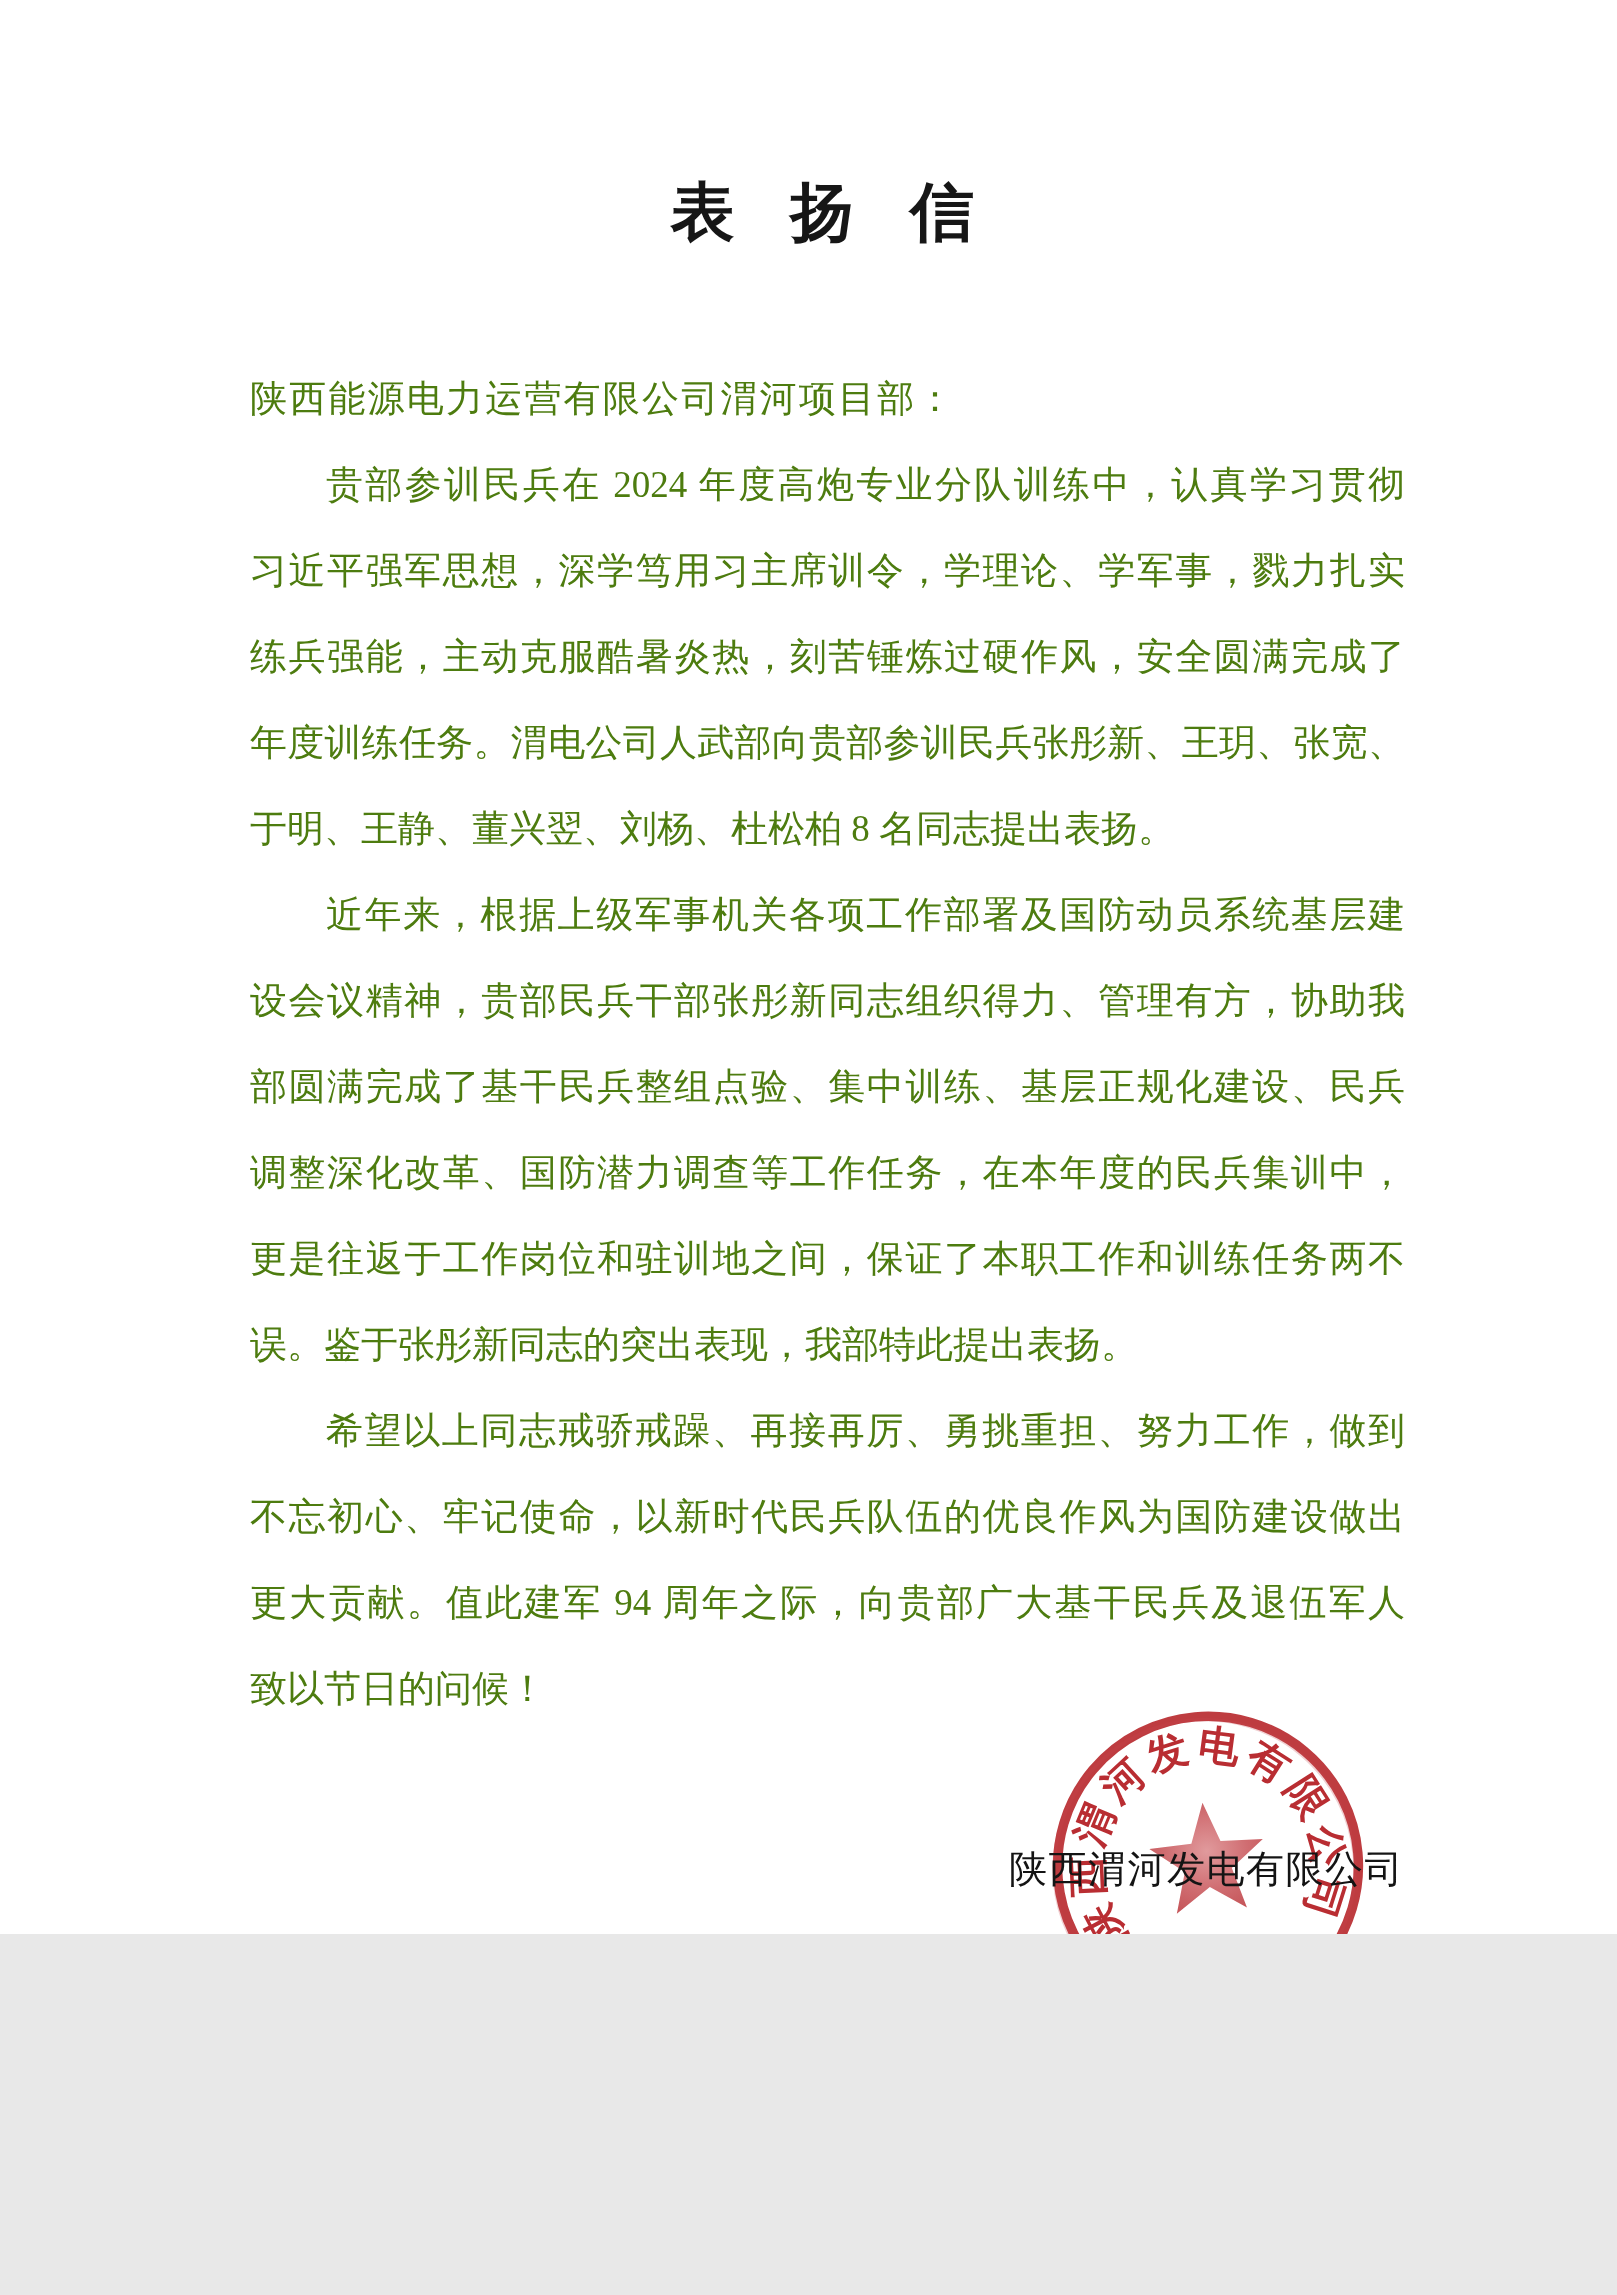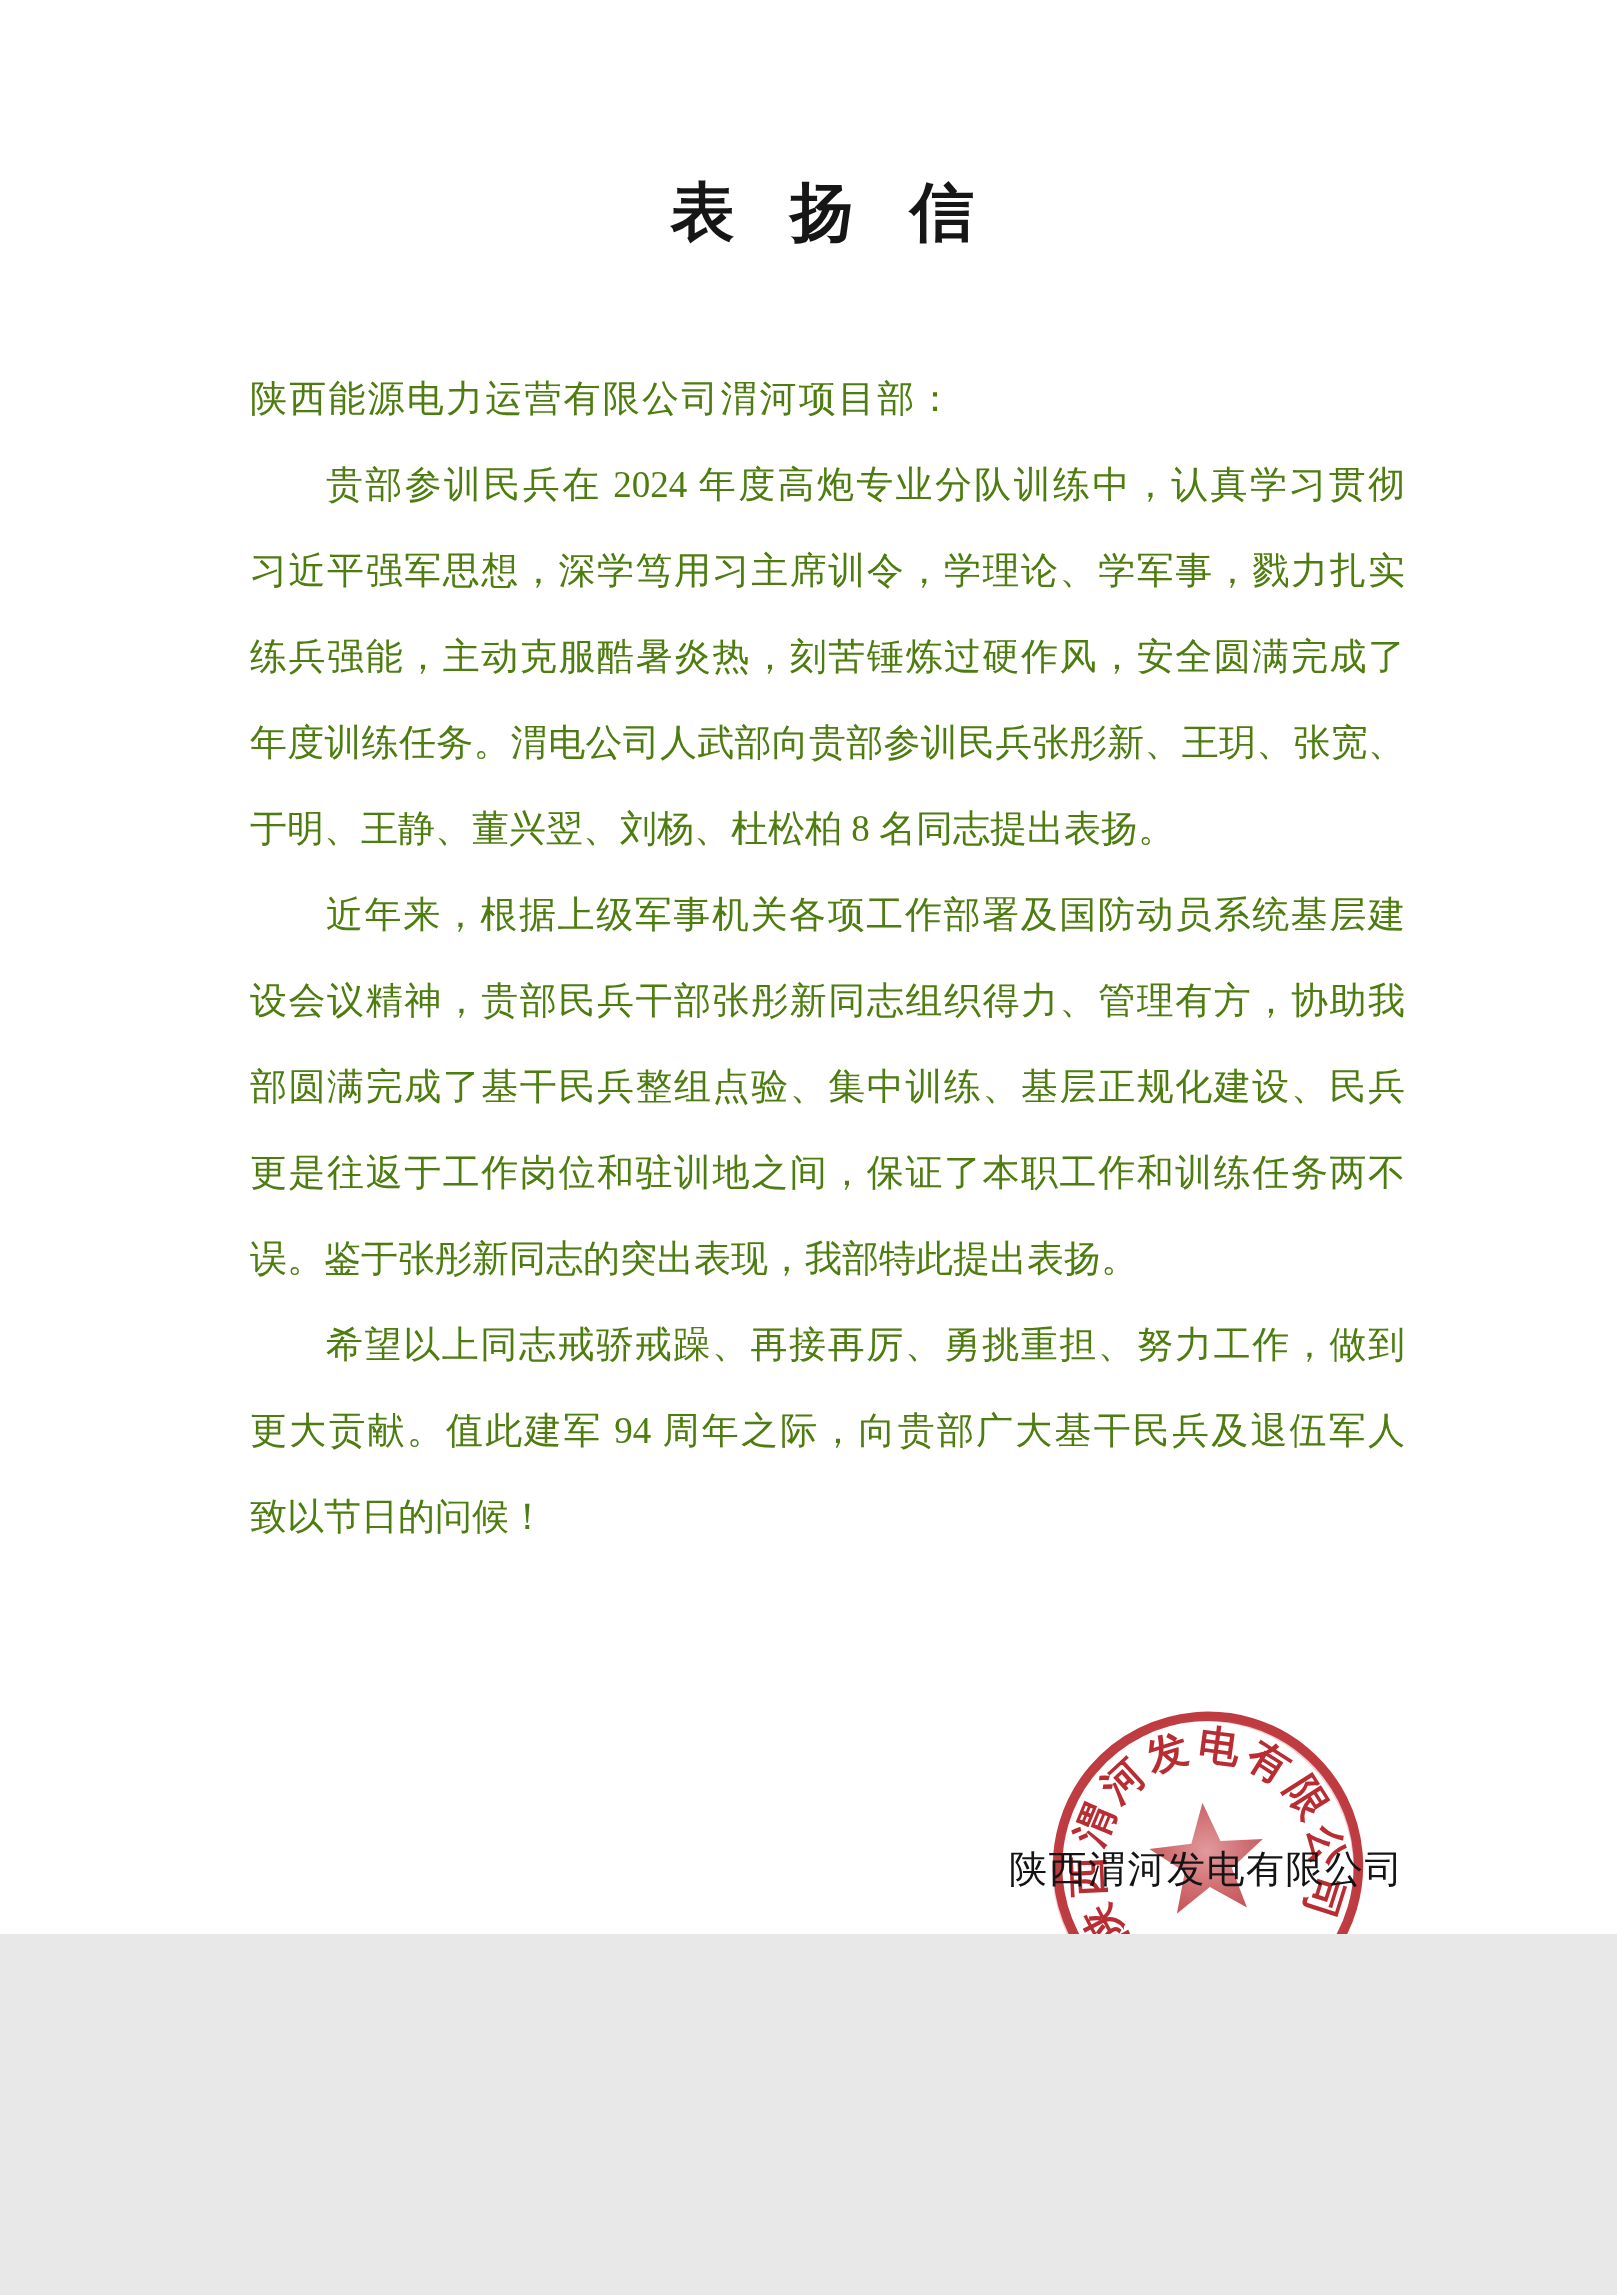--- a/index.html
+++ b/index.html
@@ -87,23 +87,25 @@
   <div class="body-block">
     <div class="line addressee">陕西能源电力运营有限公司渭河项目部：</div>
     <div class="line full indent">贵部参训民兵在 2024 年度高炮专业分队训练中，认真学习贯彻</div>
     <div class="line full">习近平强军思想，深学笃用习主席训令，学理论、学军事，戮力扎实</div>
     <div class="line full">练兵强能，主动克服酷暑炎热，刻苦锤炼过硬作风，安全圆满完成了</div>
     <div class="line full">年度训练任务。渭电公司人武部向贵部参训民兵张彤新、王玥、张宽、</div>
     <div class="line">于明、王静、董兴翌、刘杨、杜松柏 8 名同志提出表扬。</div>
     <div class="line full indent">近年来，根据上级军事机关各项工作部署及国防动员系统基层建</div>
     <div class="line full">设会议精神，贵部民兵干部张彤新同志组织得力、管理有方，协助我</div>
     <div class="line full">部圆满完成了基干民兵整组点验、集中训练、基层正规化建设、民兵</div>
+    <div class="line full">调整深化改革、国防潜力调查等工作任务，在本年度的民兵集训中，</div>
     <div class="line full">更是往返于工作岗位和驻训地之间，保证了本职工作和训练任务两不</div>
     <div class="line">误。鉴于张彤新同志的突出表现，我部特此提出表扬。</div>
     <div class="line full indent">希望以上同志戒骄戒躁、再接再厉、勇挑重担、努力工作，做到</div>
+    <div class="line full">不忘初心、牢记使命，以新时代民兵队伍的优良作风为国防建设做出</div>
     <div class="line full">更大贡献。值此建军 94 周年之际，向贵部广大基干民兵及退伍军人</div>
     <div class="line">致以节日的问候！</div>
   </div>
 
   <svg class="seal" viewBox="0 0 430 430">
     <defs>
       <path id="sealTopArc" d="M 90.5 312.3 A 158 158 0 1 1 339.5 312.3" fill="none"></path>
       <path id="sealBottomArc" d="M 121.4 334.8 A 152 152 0 0 0 308.6 334.8" fill="none"></path>
       <radialGradient id="starGrad" cx="50%" cy="45%" r="65%">
         <stop offset="0%" stop-color="#d98184"></stop>

